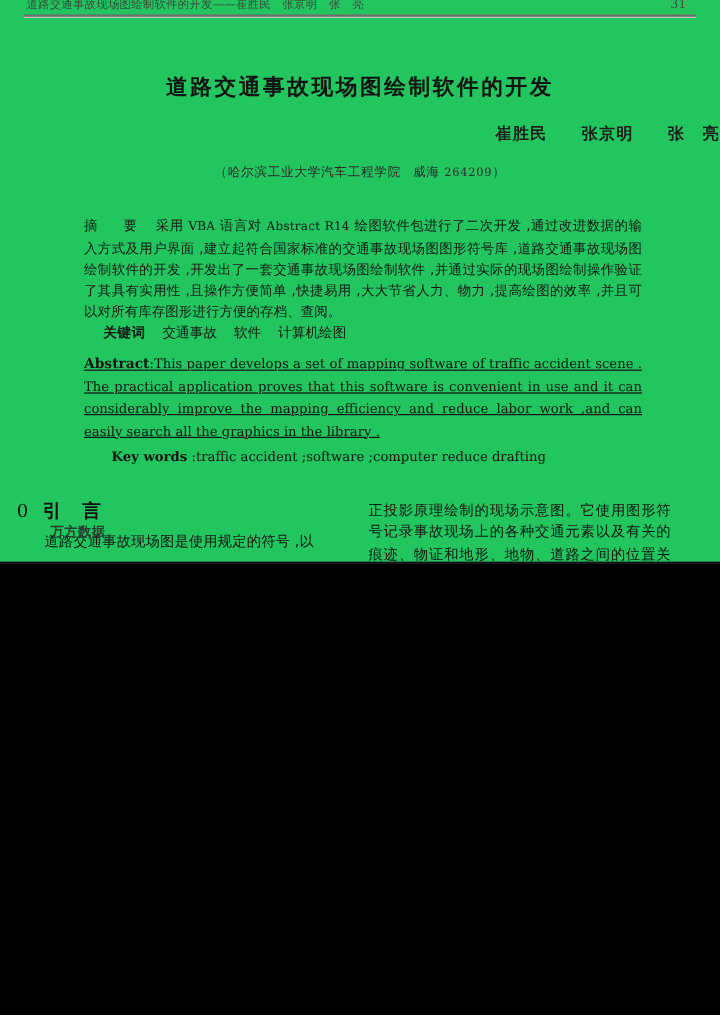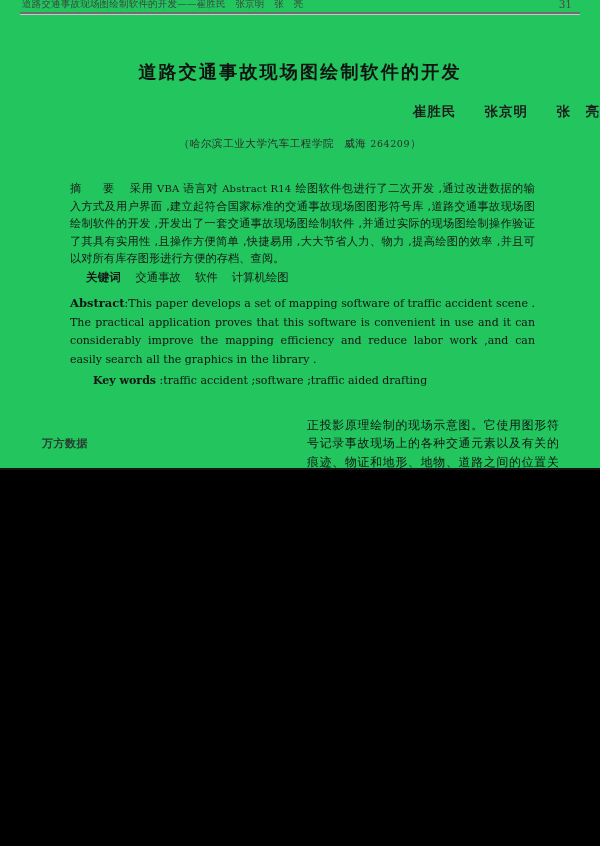--- a/index.html
+++ b/index.html
@@ -151,20 +151,21 @@
   #abstract-en {
     position: absolute;
     top: 294px;
     left: 70px;
     width: 465px;
     font-family: "DejaVu Serif", serif;
     font-size: 11px;
     line-height: 18.5px;
     text-align: justify;
     color: #141414;
+    text-decoration: underline;
   }
   .lbl-en { font-weight: bold; font-size: 11.5px; }
 
   #keywords-en {
     position: absolute;
     top: 374px;
     left: 70px;
     width: 465px;
     font-family: "DejaVu Serif", serif;
     font-size: 11px;
@@ -284,24 +285,30 @@
   <div id="keywords-cn">
     <span class="kw-lbl-cn">关键词</span><span class="kw-sep"></span><span>交通事故</span><span class="kw-sep"></span><span>软件</span><span class="kw-sep"></span><span>计算机绘图</span>
   </div>
 
   <div id="abstract-en">
     <span class="lbl-en">Abstract</span><span>:</span><span>This paper develops a set of mapping software of traffic accident scene . The practical application proves that this software is convenient in use and it can considerably improve the mapping efficiency and reduce labor work ,and can easily search all the graphics in the library .</span>
   </div>
 
   <div id="keywords-en">
     <span class="indent"></span><span class="kw-lbl-en">Key words</span>
-    <span>:</span><span>traffic accident ;software ;traffic aided drafting</span>
+    <span>:</span><span>traffic accident ;software ;computer reduce drafting</span>
   </div>
 
   <div id="body">
+    <div class="col col-left">
+      <div class="sec-head">
+        <span class="sec-num">0</span><span class="sec-gap"></span><span>引　言</span>
+      </div>
+      <p class="para"><span class="indent"></span><span>道路交通事故现场图是使用规定的符号 ,以</span></p>
+    </div>
 
     <div class="col col-right">
       <p class="para">正投影原理绘制的现场示意图。它使用图形符号记录事故现场上的各种交通元素以及有关的痕迹、物证和地形、地物、道路之间的位置关系 ,为判</p>
     </div>
   </div>
 
   <div id="watermark">万方数据</div>
 
   <div id="blackband-edge"></div>
   <div id="blackband"></div>

